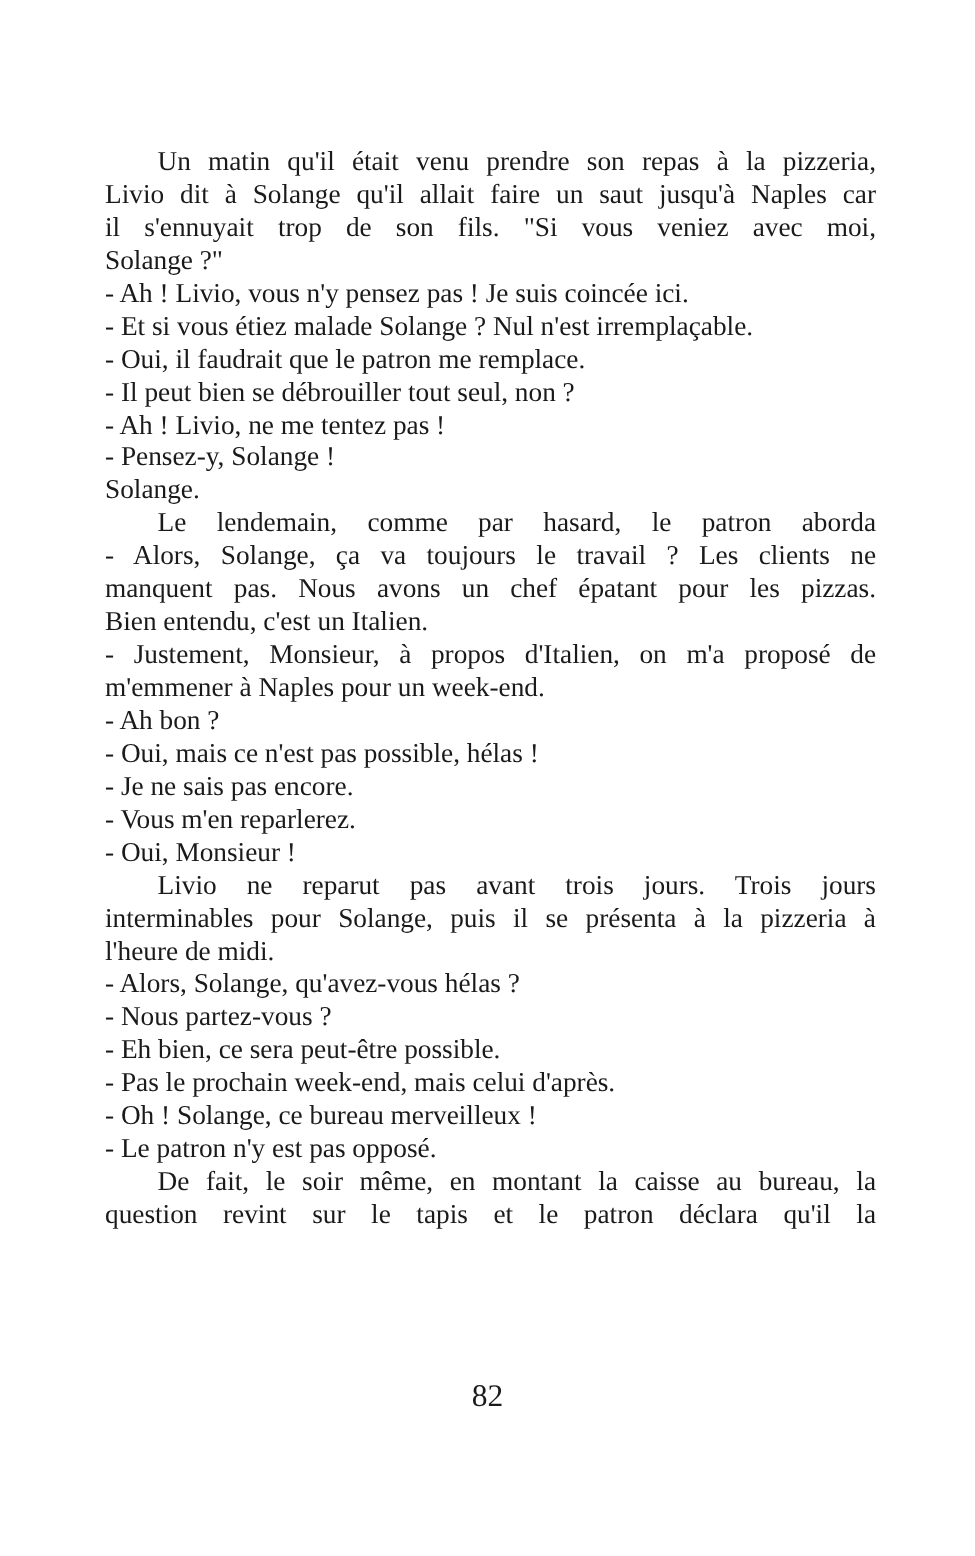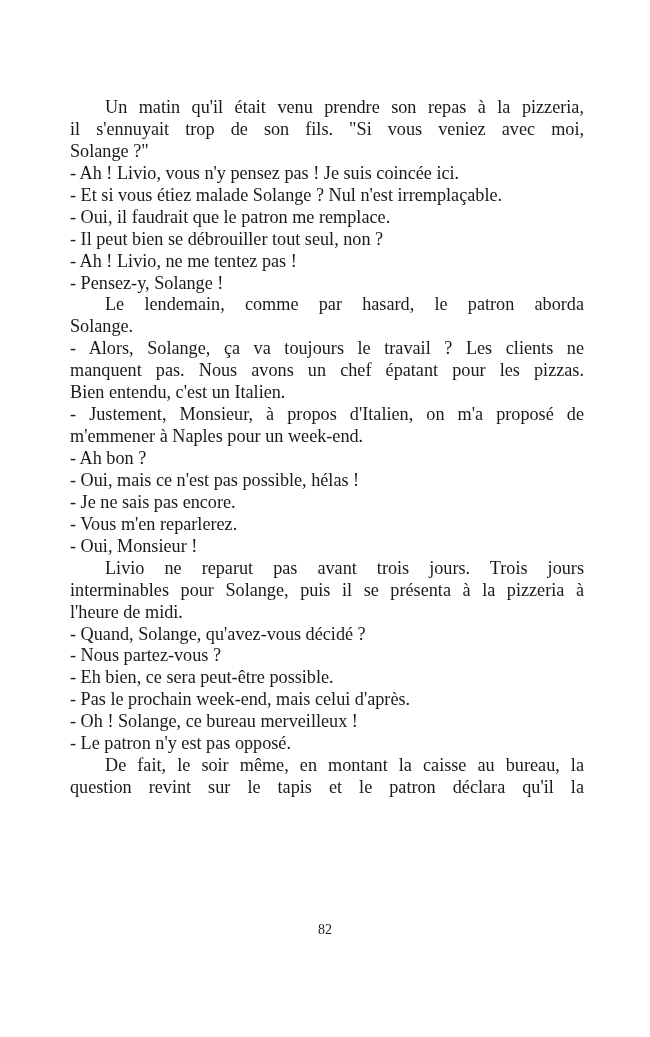--- a/index.html
+++ b/index.html
@@ -43,54 +43,55 @@
     }
     .line.indent {
       padding-left: 35px;
     }
     .page-number {
       position: absolute;
       left: 0;
       width: 650px;
       top: 919px;
       text-align: center;
-      font-size: 14px;
+      font-size: 21px;
       line-height: 22px;
     }
   </style>
 </head>
 <body>
 
 <div class="page">
   <div class="text-block">
     <span class="line indent justify">Un matin qu'il était venu prendre son repas à la pizzeria,</span>
+    <span class="line justify">Livio dit à Solange qu'il allait faire un saut jusqu'à Naples car</span>
     <span class="line justify">il s'ennuyait trop de son fils. "Si vous veniez avec moi,</span>
     <span class="line">Solange ?"</span>
     <span class="line">- Ah ! Livio, vous n'y pensez pas ! Je suis coincée ici.</span>
     <span class="line">- Et si vous étiez malade Solange ? Nul n'est irremplaçable.</span>
     <span class="line">- Oui, il faudrait que le patron me remplace.</span>
     <span class="line">- Il peut bien se débrouiller tout seul, non ?</span>
     <span class="line">- Ah ! Livio, ne me tentez pas !</span>
     <span class="line">- Pensez-y, Solange !</span>
+    <span class="line">Solange.</span>
     <span class="line indent justify">Le lendemain, comme par hasard, le patron aborda</span>
-    <span class="line">Solange.</span>
     <span class="line justify">- Alors, Solange, ça va toujours le travail ? Les clients ne</span>
     <span class="line justify">manquent pas. Nous avons un chef épatant pour les pizzas.</span>
     <span class="line">Bien entendu, c'est un Italien.</span>
     <span class="line justify">- Justement, Monsieur, à propos d'Italien, on m'a proposé de</span>
     <span class="line">m'emmener à Naples pour un week-end.</span>
     <span class="line">- Ah bon ?</span>
     <span class="line">- Oui, mais ce n'est pas possible, hélas !</span>
     <span class="line">- Je ne sais pas encore.</span>
     <span class="line">- Vous m'en reparlerez.</span>
     <span class="line">- Oui, Monsieur !</span>
     <span class="line indent justify">Livio ne reparut pas avant trois jours. Trois jours</span>
     <span class="line justify">interminables pour Solange, puis il se présenta à la pizzeria à</span>
     <span class="line">l'heure de midi.</span>
-    <span class="line">- Quand, Solange, qu'avez-vous décidé ?</span>
+    <span class="line">- Alors, Solange, qu'avez-vous hélas ?</span>
     <span class="line">- Nous partez-vous ?</span>
     <span class="line">- Eh bien, ce sera peut-être possible.</span>
     <span class="line">- Pas le prochain week-end, mais celui d'après.</span>
     <span class="line">- Oh ! Solange, ce bureau merveilleux !</span>
     <span class="line">- Le patron n'y est pas opposé.</span>
     <span class="line indent justify">De fait, le soir même, en montant la caisse au bureau, la</span>
     <span class="line justify">question revint sur le tapis et le patron déclara qu'il la</span>
   </div>
 
   <div class="page-number">82</div>

